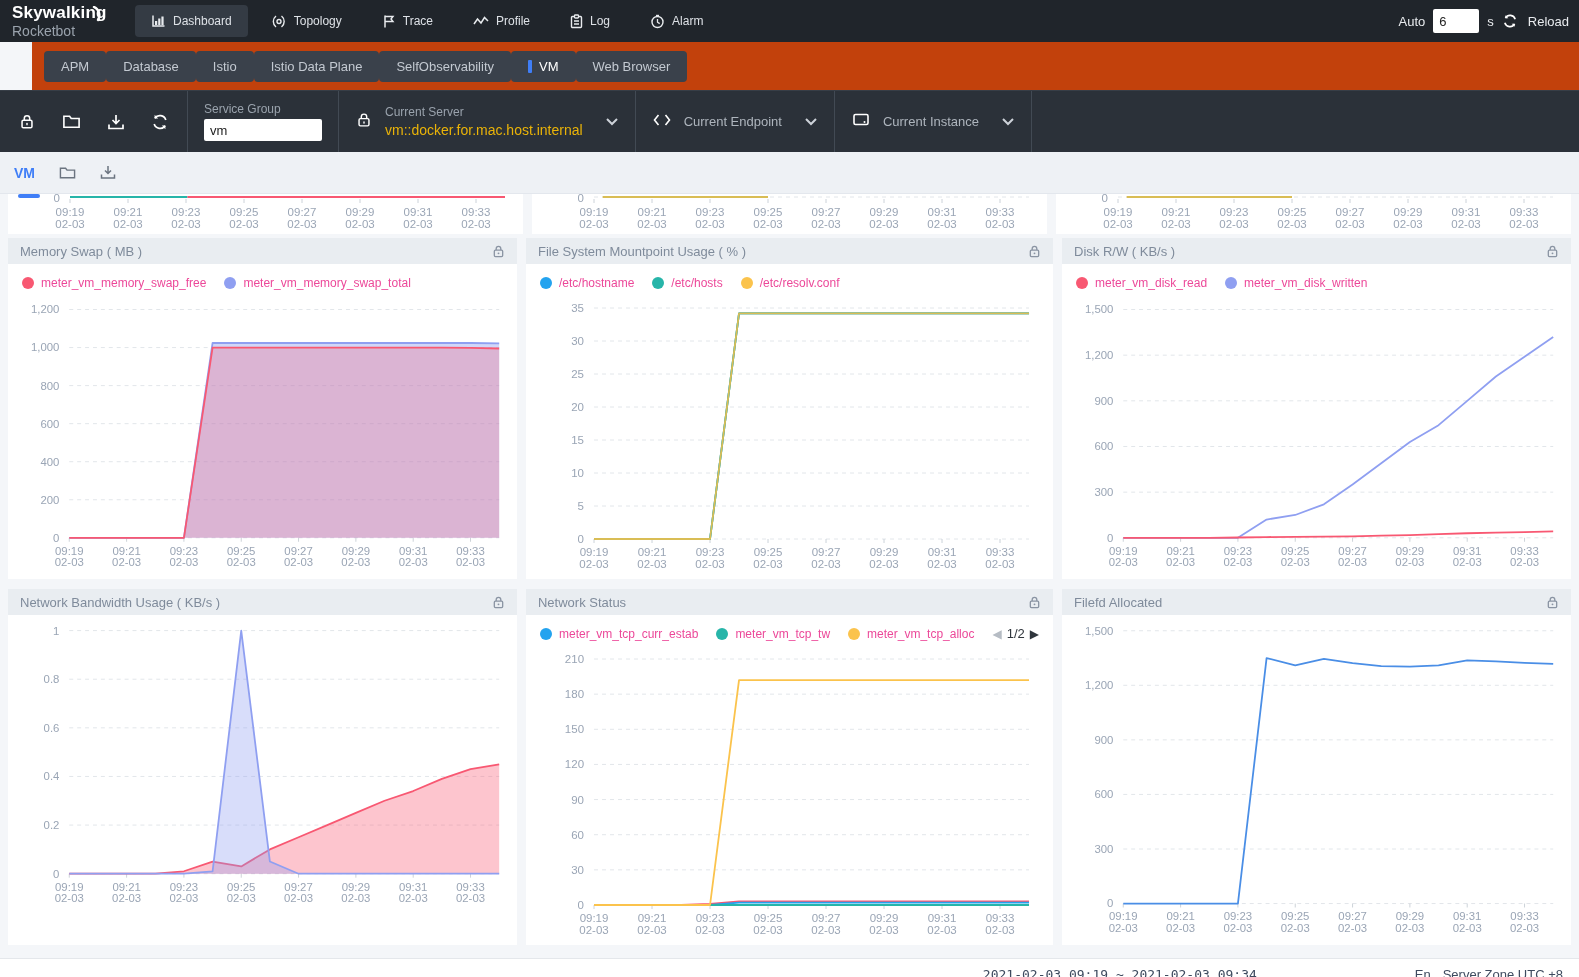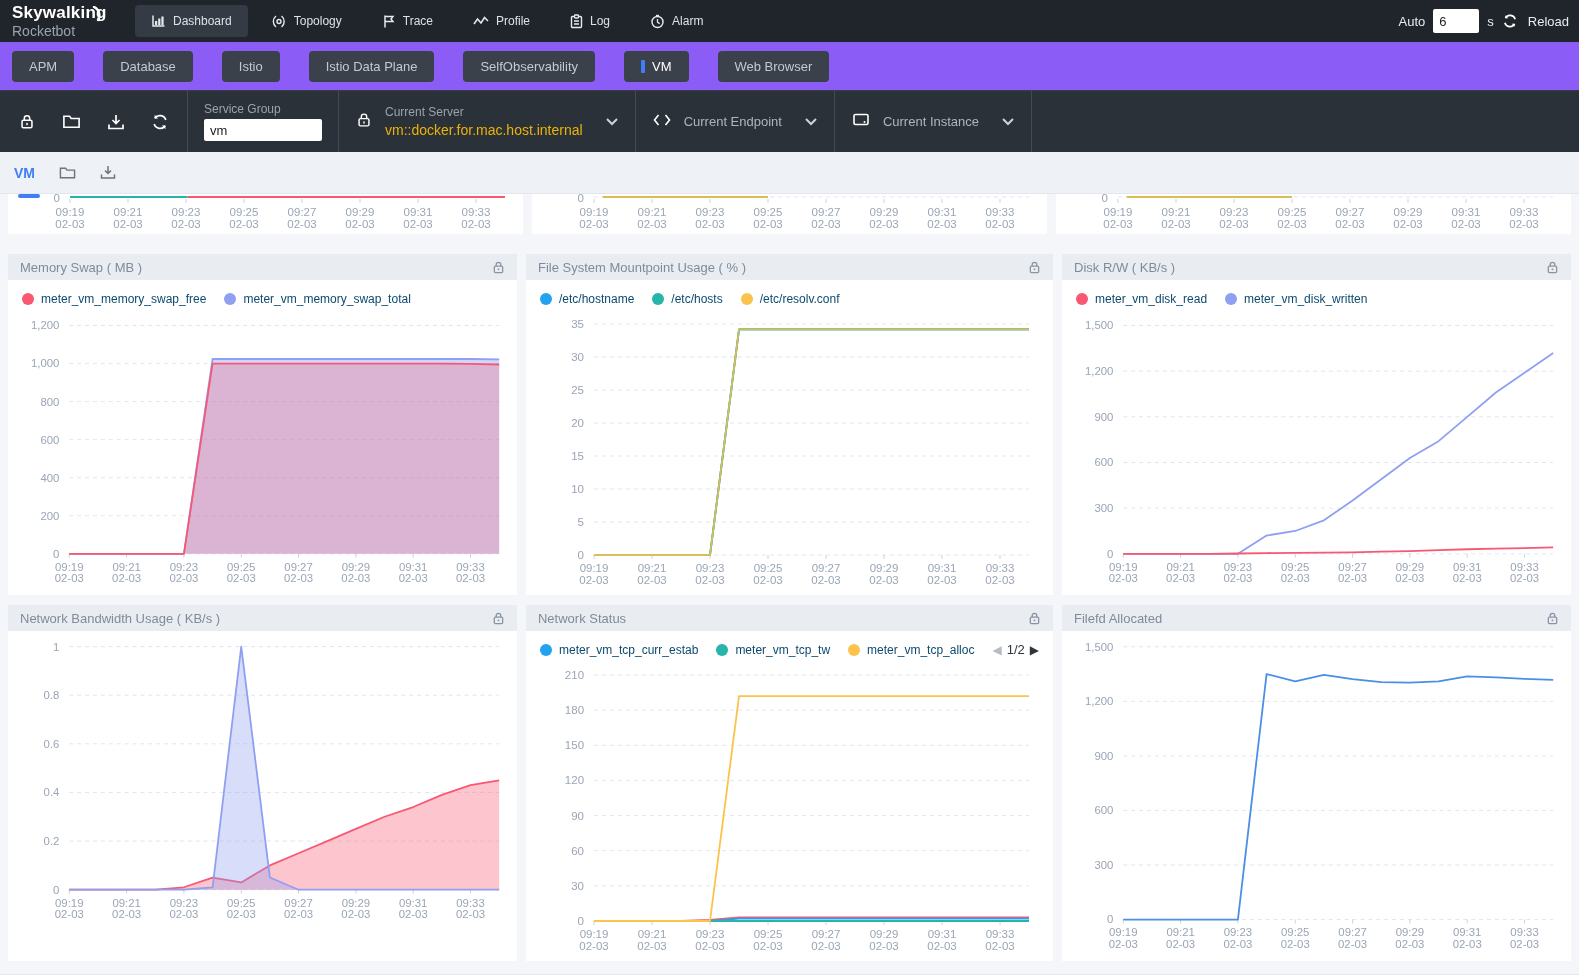--- a/index.html
+++ b/index.html
@@ -16,21 +16,21 @@
   .nav-item { display:flex; align-items:center; gap:7px; font-size:12px; color:#dde1e6;
     padding:9px 16px; border-radius:4px; cursor:pointer; }
   .nav-item.selected { background:#343b44; }
   .nav-item svg { display:block; }
   .topnav-right { margin-left:auto; display:flex; align-items:center; gap:8px; padding-right:10px; font-size:13px; }
   .auto-input { width:46px; height:24px; background:#fff; border:none; border-radius:2px;
     font-size:13px; padding:0 6px; color:#222; font-family:inherit; }
   .reload { display:flex; align-items:center; gap:10px; cursor:pointer; font-size:13px; }
 
   
-  .tabrow { height:48px; background:#8b5cf6; display:flex; align-items:center; gap:29px; padding:0 12px; }
+  .tabrow { height:48px; background:#c2410c; display:flex; align-items:center; padding:0 12px;margin-left:32px; }
   .tab { background:#3a414b; color:#c3c9d1; font-size:13px; padding:8px 17px; border-radius:4px;
     cursor:pointer; display:flex; align-items:center; gap:7px; }
   .tab.selected { color:#fff; }
   .tab .bar { width:4px; height:13px; background:#3f7ef7; border-radius:1px; display:inline-block; }
 
   
   .toolbar { height:62px; background:#2b3139; border-top:1px solid #373e47; display:flex; align-items:stretch; }
   .tb-icons { display:flex; align-items:center; gap:26px; padding:0 18px; }
   .tb-icon { cursor:pointer; display:flex; }
   .tb-sep { width:1px; background:#424a54; margin:0; }
@@ -52,21 +52,21 @@
   
   .content { padding:0 8px; }
   .grid { display:grid; grid-template-columns:repeat(3,1fr); column-gap:9px; row-gap:10px; }
   .cutoff-cell { background:#fff; height:40px; overflow:hidden; }
   .panel { background:#fff; }
   .panel-header { height:26px; background:#e9edf1; display:flex; align-items:center;
     justify-content:space-between; padding:0 12px; }
   .panel-title { font-size:13px; color:#7f8b9b; }
   .panel-lock { cursor:pointer; display:flex; }
   .legend { display:flex; align-items:center; gap:18px; padding:9px 14px 2px; min-height:30px; }
-  .legend-item { display:flex; align-items:center; gap:7px; font-size:12px; color:#0c4a6e; cursor:pointer; }
+  .legend-item { display:flex; align-items:center; gap:7px; font-size:12px; color:#ec4899; cursor:pointer; }
   .legend-dot { width:12px; height:12px; border-radius:50%; }
   .legend-pager { margin-left:auto; display:flex; align-items:center; gap:5px; font-size:13px; color:#2f353c; }
   .pager-prev { color:#b6bcc4; cursor:pointer; font-size:12px; }
   .pager-next { color:#2f353c; cursor:pointer; font-size:12px; }
   .chart-svg { display:block; width:100%; }
 
   
   .blue-dash { position:absolute; width:22px; height:4px; background:#3f7ef7; border-radius:2px;
     left:10px; top:0; }
   .cutoff-wrap { position:relative; }
@@ -390,21 +390,21 @@
           <text x="352" y="34" text-anchor="middle" fill="#9aa5b5" font-size="11.5" font-family="Liberation Sans, sans-serif">02-03</text>
           <line x1="410" y1="5" x2="410" y2="9" stroke="#ccd2d9" stroke-width="1"></line>
           <text x="410" y="22" text-anchor="middle" fill="#9aa5b5" font-size="11.5" font-family="Liberation Sans, sans-serif">09:31</text>
           <text x="410" y="34" text-anchor="middle" fill="#9aa5b5" font-size="11.5" font-family="Liberation Sans, sans-serif">02-03</text>
           <line x1="468" y1="5" x2="468" y2="9" stroke="#ccd2d9" stroke-width="1"></line>
           <text x="468" y="22" text-anchor="middle" fill="#9aa5b5" font-size="11.5" font-family="Liberation Sans, sans-serif">09:33</text>
           <text x="468" y="34" text-anchor="middle" fill="#9aa5b5" font-size="11.5" font-family="Liberation Sans, sans-serif">02-03</text>
         </svg>
       </div>
     </div>
-  <div class="grid" id="panel-grid" style="margin-top:20px">
+  <div class="grid" id="panel-grid" style="margin-top:4px">
       <div class="panel">
         <div class="panel-header">
           <div class="panel-title">Memory Swap ( MB )</div>
           <span class="panel-lock">
             <svg width="13" height="14" viewBox="0 0 14 15">
               <rect x="2.5" y="6.5" width="9" height="7" rx="1.2" fill="none" stroke="#8a94a3" stroke-width="1.4"></rect>
               <path d="M4.5 6.5 V5 a2.5 2.5 0 0 1 5 0 V6.5" fill="none" stroke="#8a94a3" stroke-width="1.4"></path>
               <circle cx="7" cy="10" r="1" fill="#8a94a3"></circle>
             </svg>
           </span>

